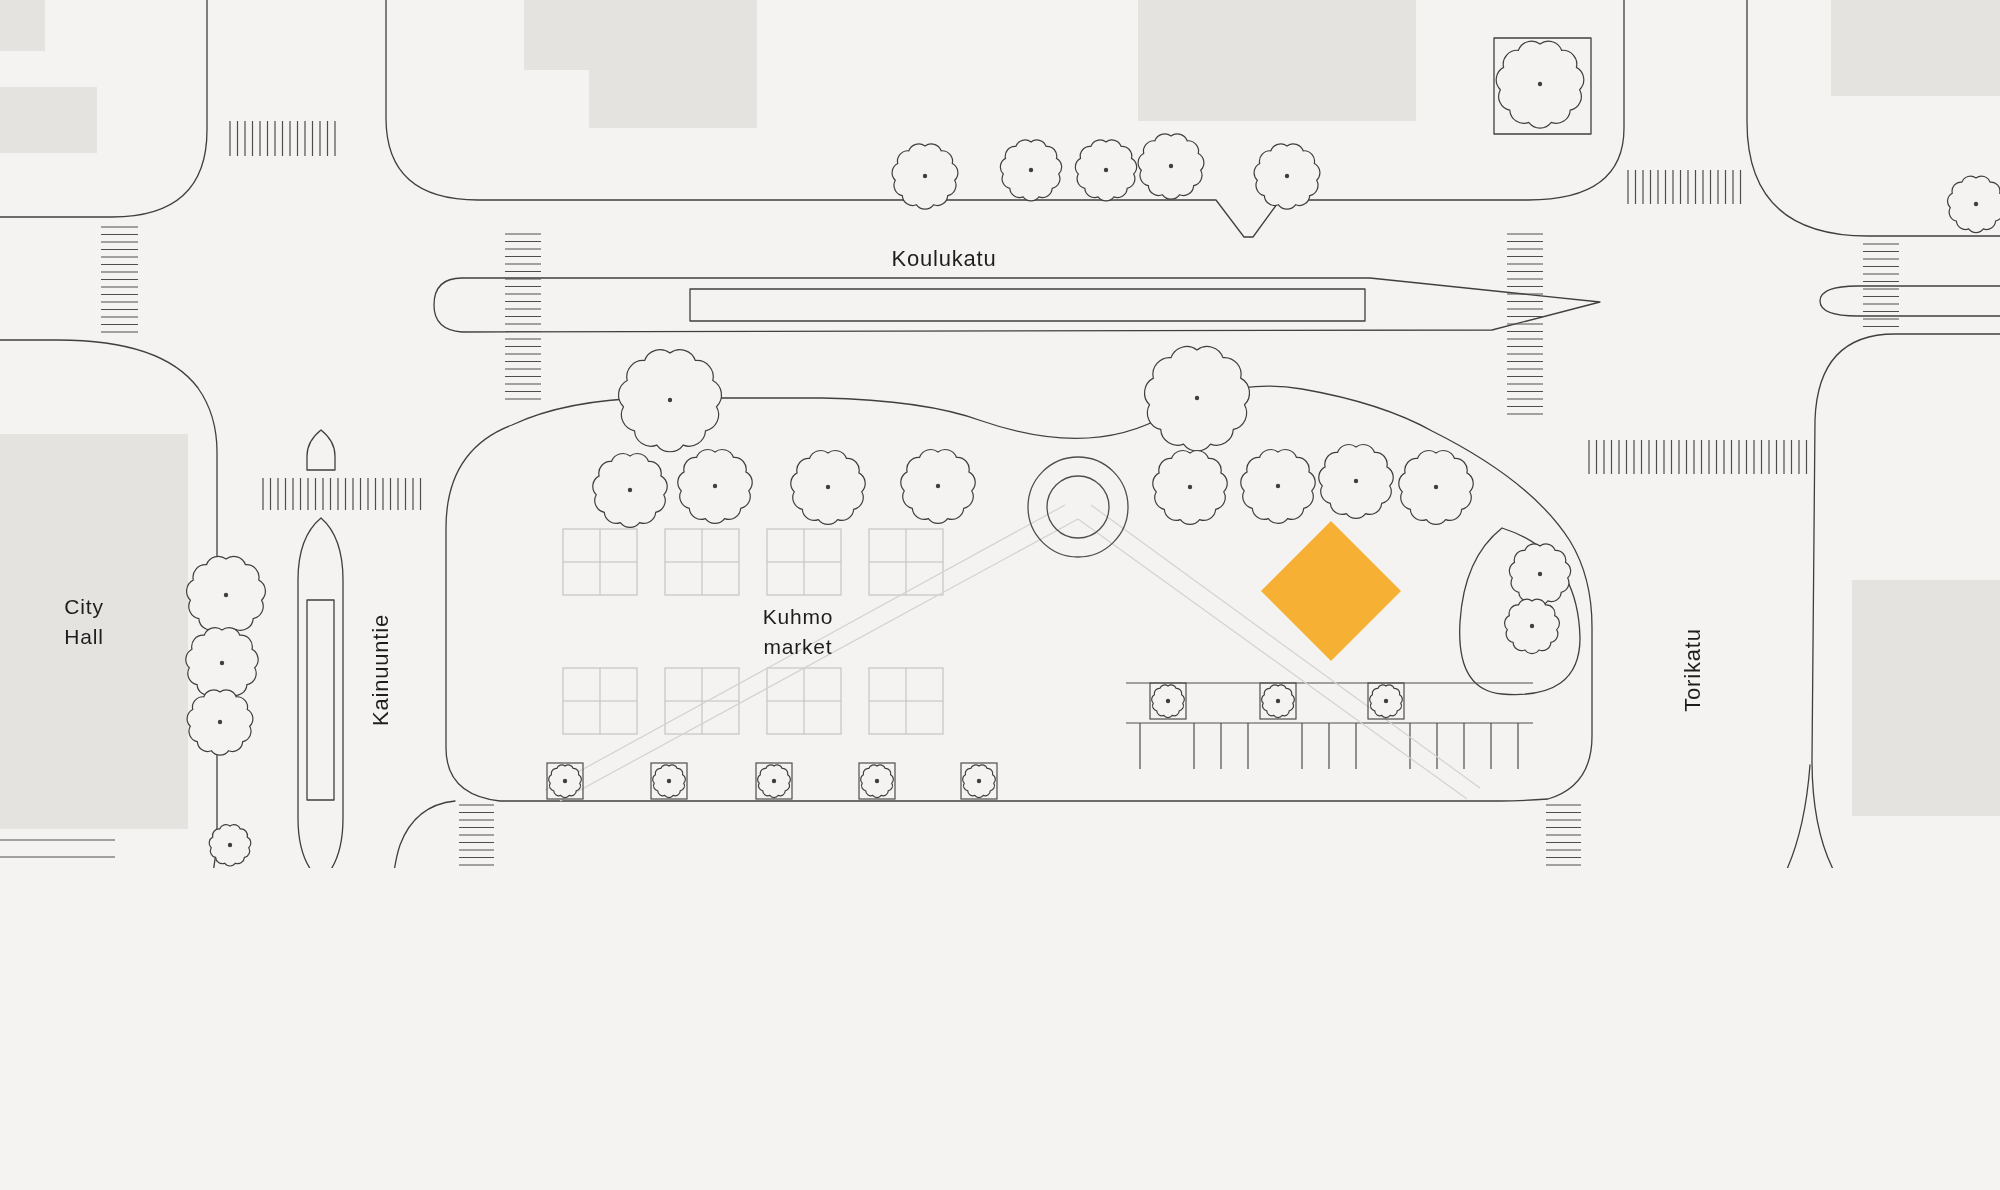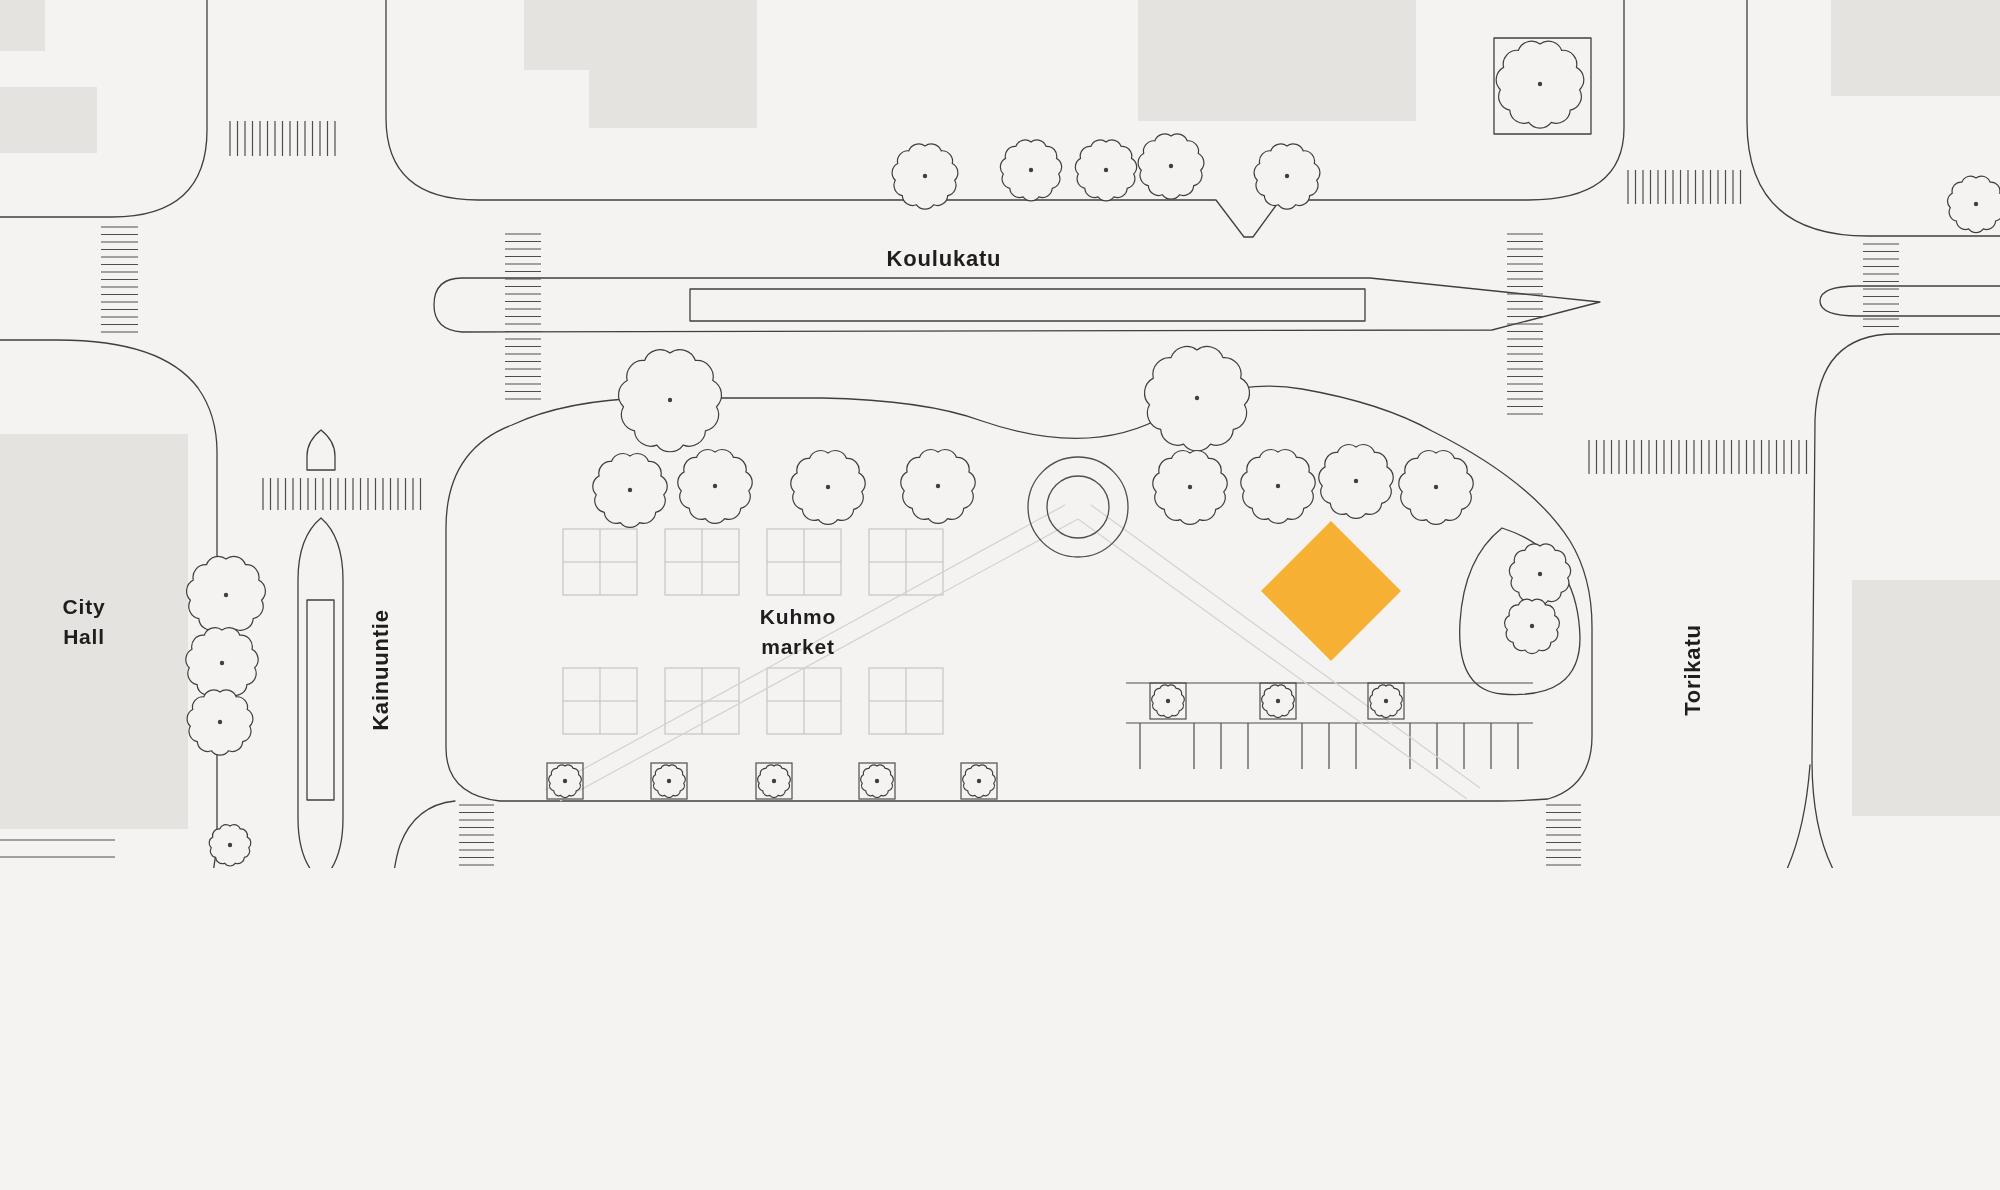--- a/index.html
+++ b/index.html
@@ -1,16 +1,16 @@
 <!DOCTYPE html>
 <html><head>
 <meta charset="utf-8">
 <style>
   html,body{margin:0;padding:0;background:#F4F3F1;}
-  .stage{width:2000px;height:868px;position:relative;font-weight:bold;}
+  .stage{width:2000px;height:868px;position:relative;}
   svg{display:block;}
   .bldg{fill:#E5E3E0;stroke:none;}
   .rd{fill:none;stroke:#3F3F3F;stroke-width:1.3;stroke-linejoin:round;stroke-linecap:round;}
   .thin{fill:none;stroke:#4E4E4E;stroke-width:1.2;stroke-linecap:butt;}
   .stall{fill:none;stroke:#C2C0BB;stroke-width:1.1;}
   .plazaline{fill:none;stroke:#D4D2CE;stroke-width:1.2;}
   .tree{stroke:#3F3F3F;stroke-width:1.2;fill:#F4F3F1;}
   .treedot{fill:#3F3F3F;}
   .lbl{font-family:"Liberation Sans", sans-serif;fill:#1E1E1E;letter-spacing:0.8px;}
 </style>

